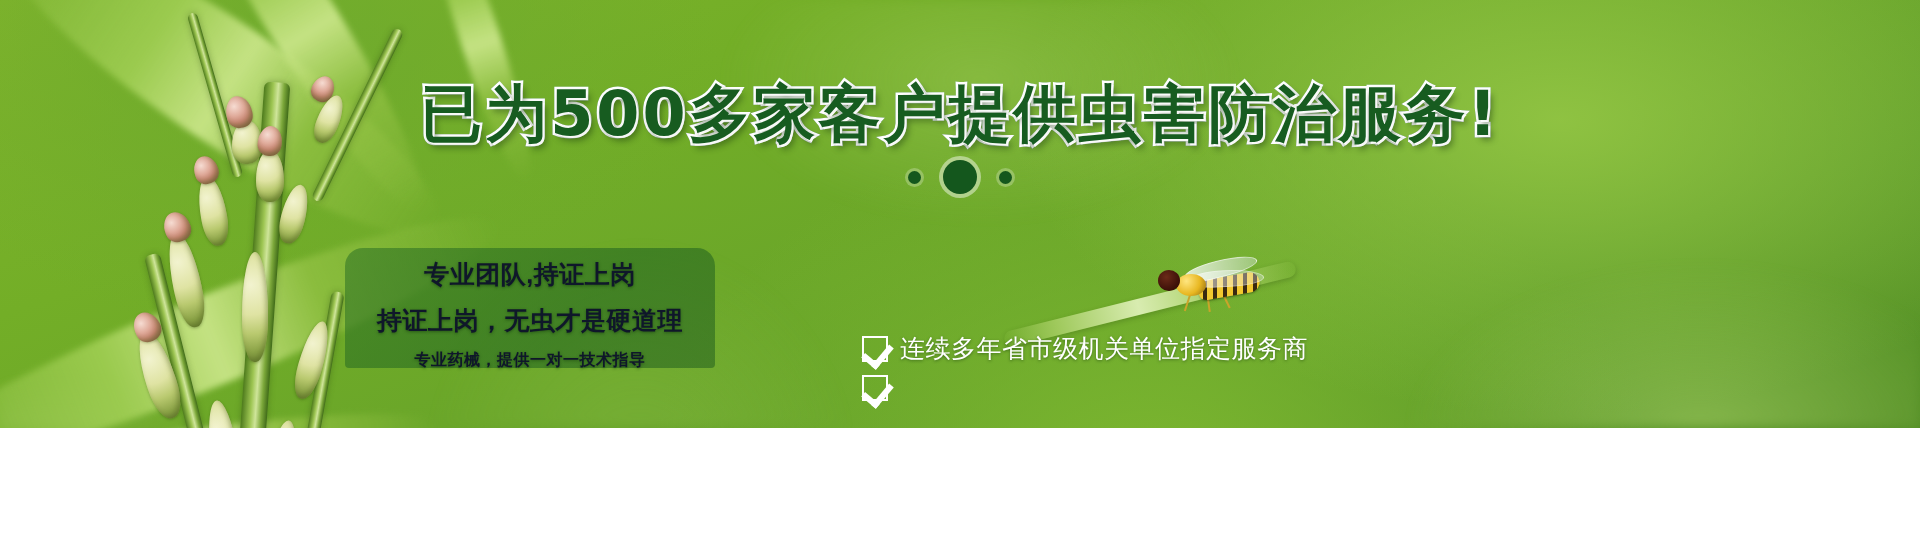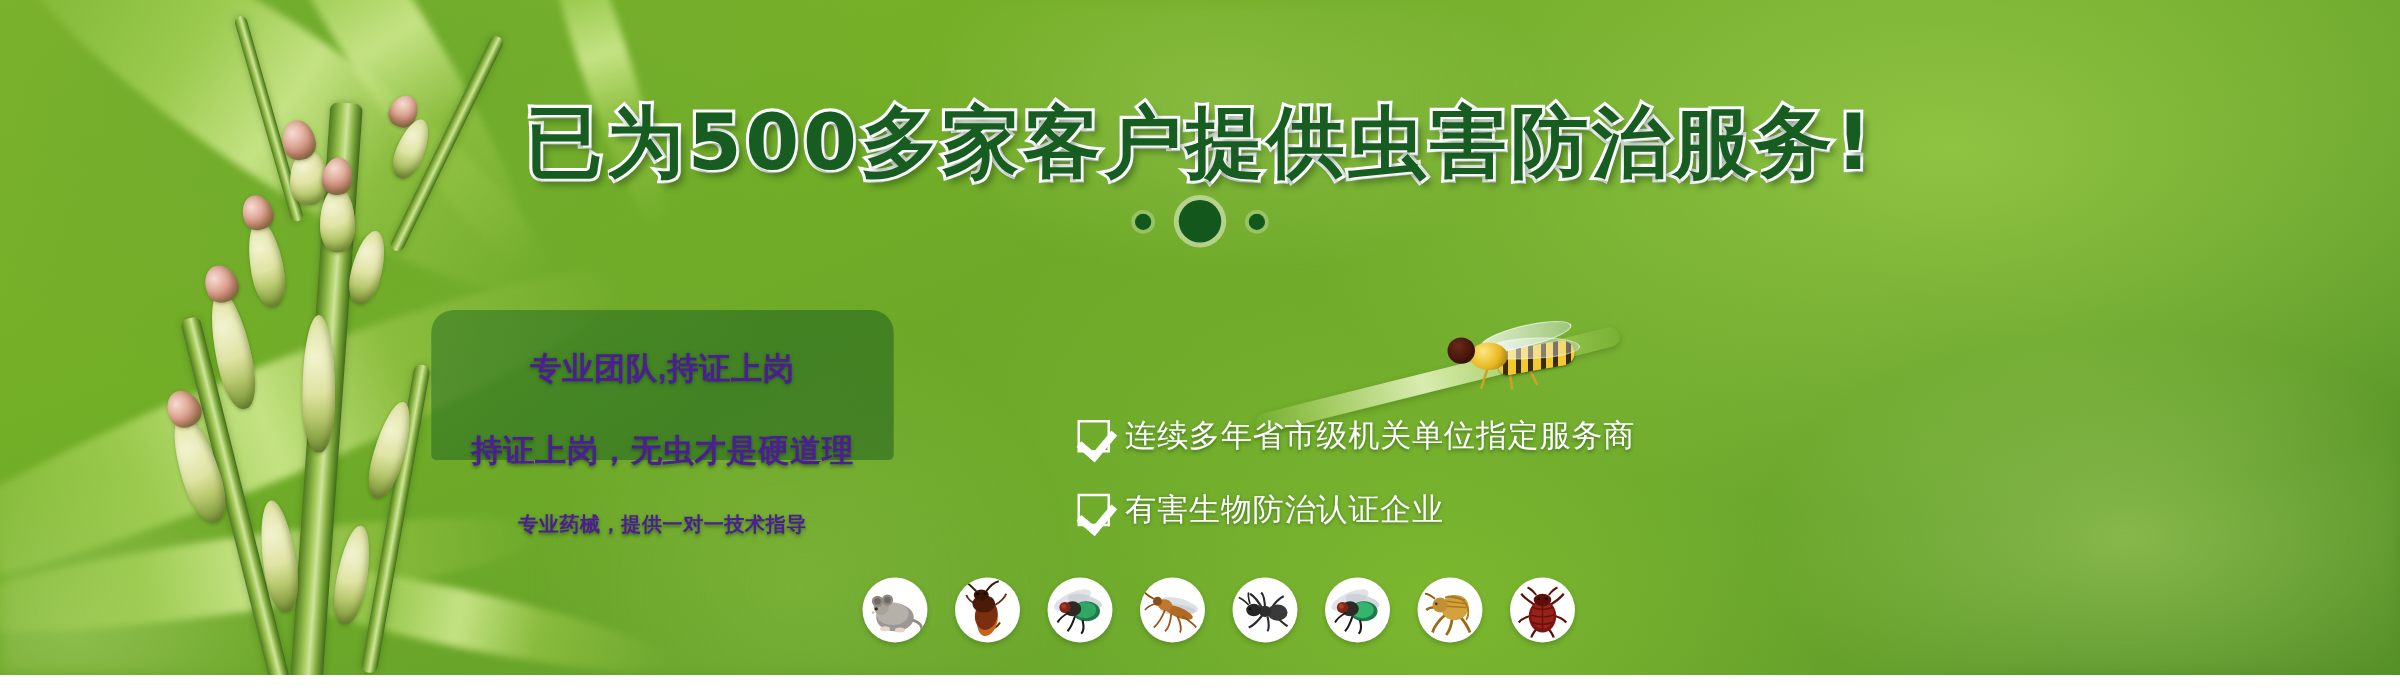--- a/index.html
+++ b/index.html
@@ -3,21 +3,21 @@
 <meta charset="utf-8">
 <style>
   * { box-sizing: border-box; margin: 0; padding: 0; }
   html, body {
     width: 1920px; height: 552px;
     overflow: hidden;
     font-family: "Liberation Sans", "DejaVu Sans", sans-serif;
   }
   #banner {
     position: relative;
-    width: 1920px; height: 540px;
+    width: 1920px; height: 428px;
     overflow: hidden;
     background: #6aa82a;
   }
 
   
   .bg-base {
     position: absolute; inset: 0;
     background:
       radial-gradient(ellipse 780px 420px at 1560px 120px, rgba(150,200,70,0.85) 0%, rgba(120,175,50,0.0) 70%),
       radial-gradient(ellipse 700px 500px at 1150px 480px, rgba(128,186,48,0.9) 0%, rgba(110,165,40,0.0) 72%),
@@ -163,36 +163,35 @@
     padding: 0;
   }
   .panel-lines {
     position: absolute;
     left: 330px; top: 258px;
     width: 400px;
     display: flex; flex-direction: column; gap: 13px;
     align-items: center;
   }
   .panel-line {
-    color: #4c1d95;
+    color: #0f172a;
     font-weight: bold;
     white-space: nowrap;
     text-shadow: 0 1px 3px rgba(15,50,10,0.55);
     letter-spacing: 0.5px;
-    margin-top: 20px;
   }
   .pl-1 { font-size: 25px; }
   .pl-2 { font-size: 25px; }
   .pl-3 { font-size: 16px; }
 
   
   .checklist {
     position: absolute;
     left: 862px; top: 332px;
-    display: flex; flex-direction: column; gap: 26px; text-align: center;
+    display: flex; flex-direction: column; gap: 10px; text-align: center;
   }
   .check-row { display: flex; align-items: center; gap: 12px; }
   .check-box {
     width: 26px; height: 26px;
     border: 2px solid #ffffff;
     position: relative;
     flex: 0 0 auto;
   }
   .check-box::after {
     content: "";
@@ -302,21 +301,20 @@
     <div class="panel-line pl-3">专业药械，提供一对一技术指导</div>
   </div>
 
   <div class="checklist">
     <div class="check-row">
       <span class="check-box"></span>
       <span class="check-text">连续多年省市级机关单位指定服务商</span>
     </div>
     <div class="check-row">
       <span class="check-box"></span>
-      <span class="check-text">有害生物防治认证企业</span>
     </div>
   </div>
 
   <div class="pests">
 
     <div class="pest">
       <span class="hidden-label">鼠</span>
       <svg width="52" height="52" viewBox="0 0 52 52">
         <ellipse cx="26" cy="32" rx="15" ry="11" fill="#9c9790"></ellipse>
         <ellipse cx="24" cy="29" rx="13" ry="9" fill="#b5b0a8"></ellipse>

